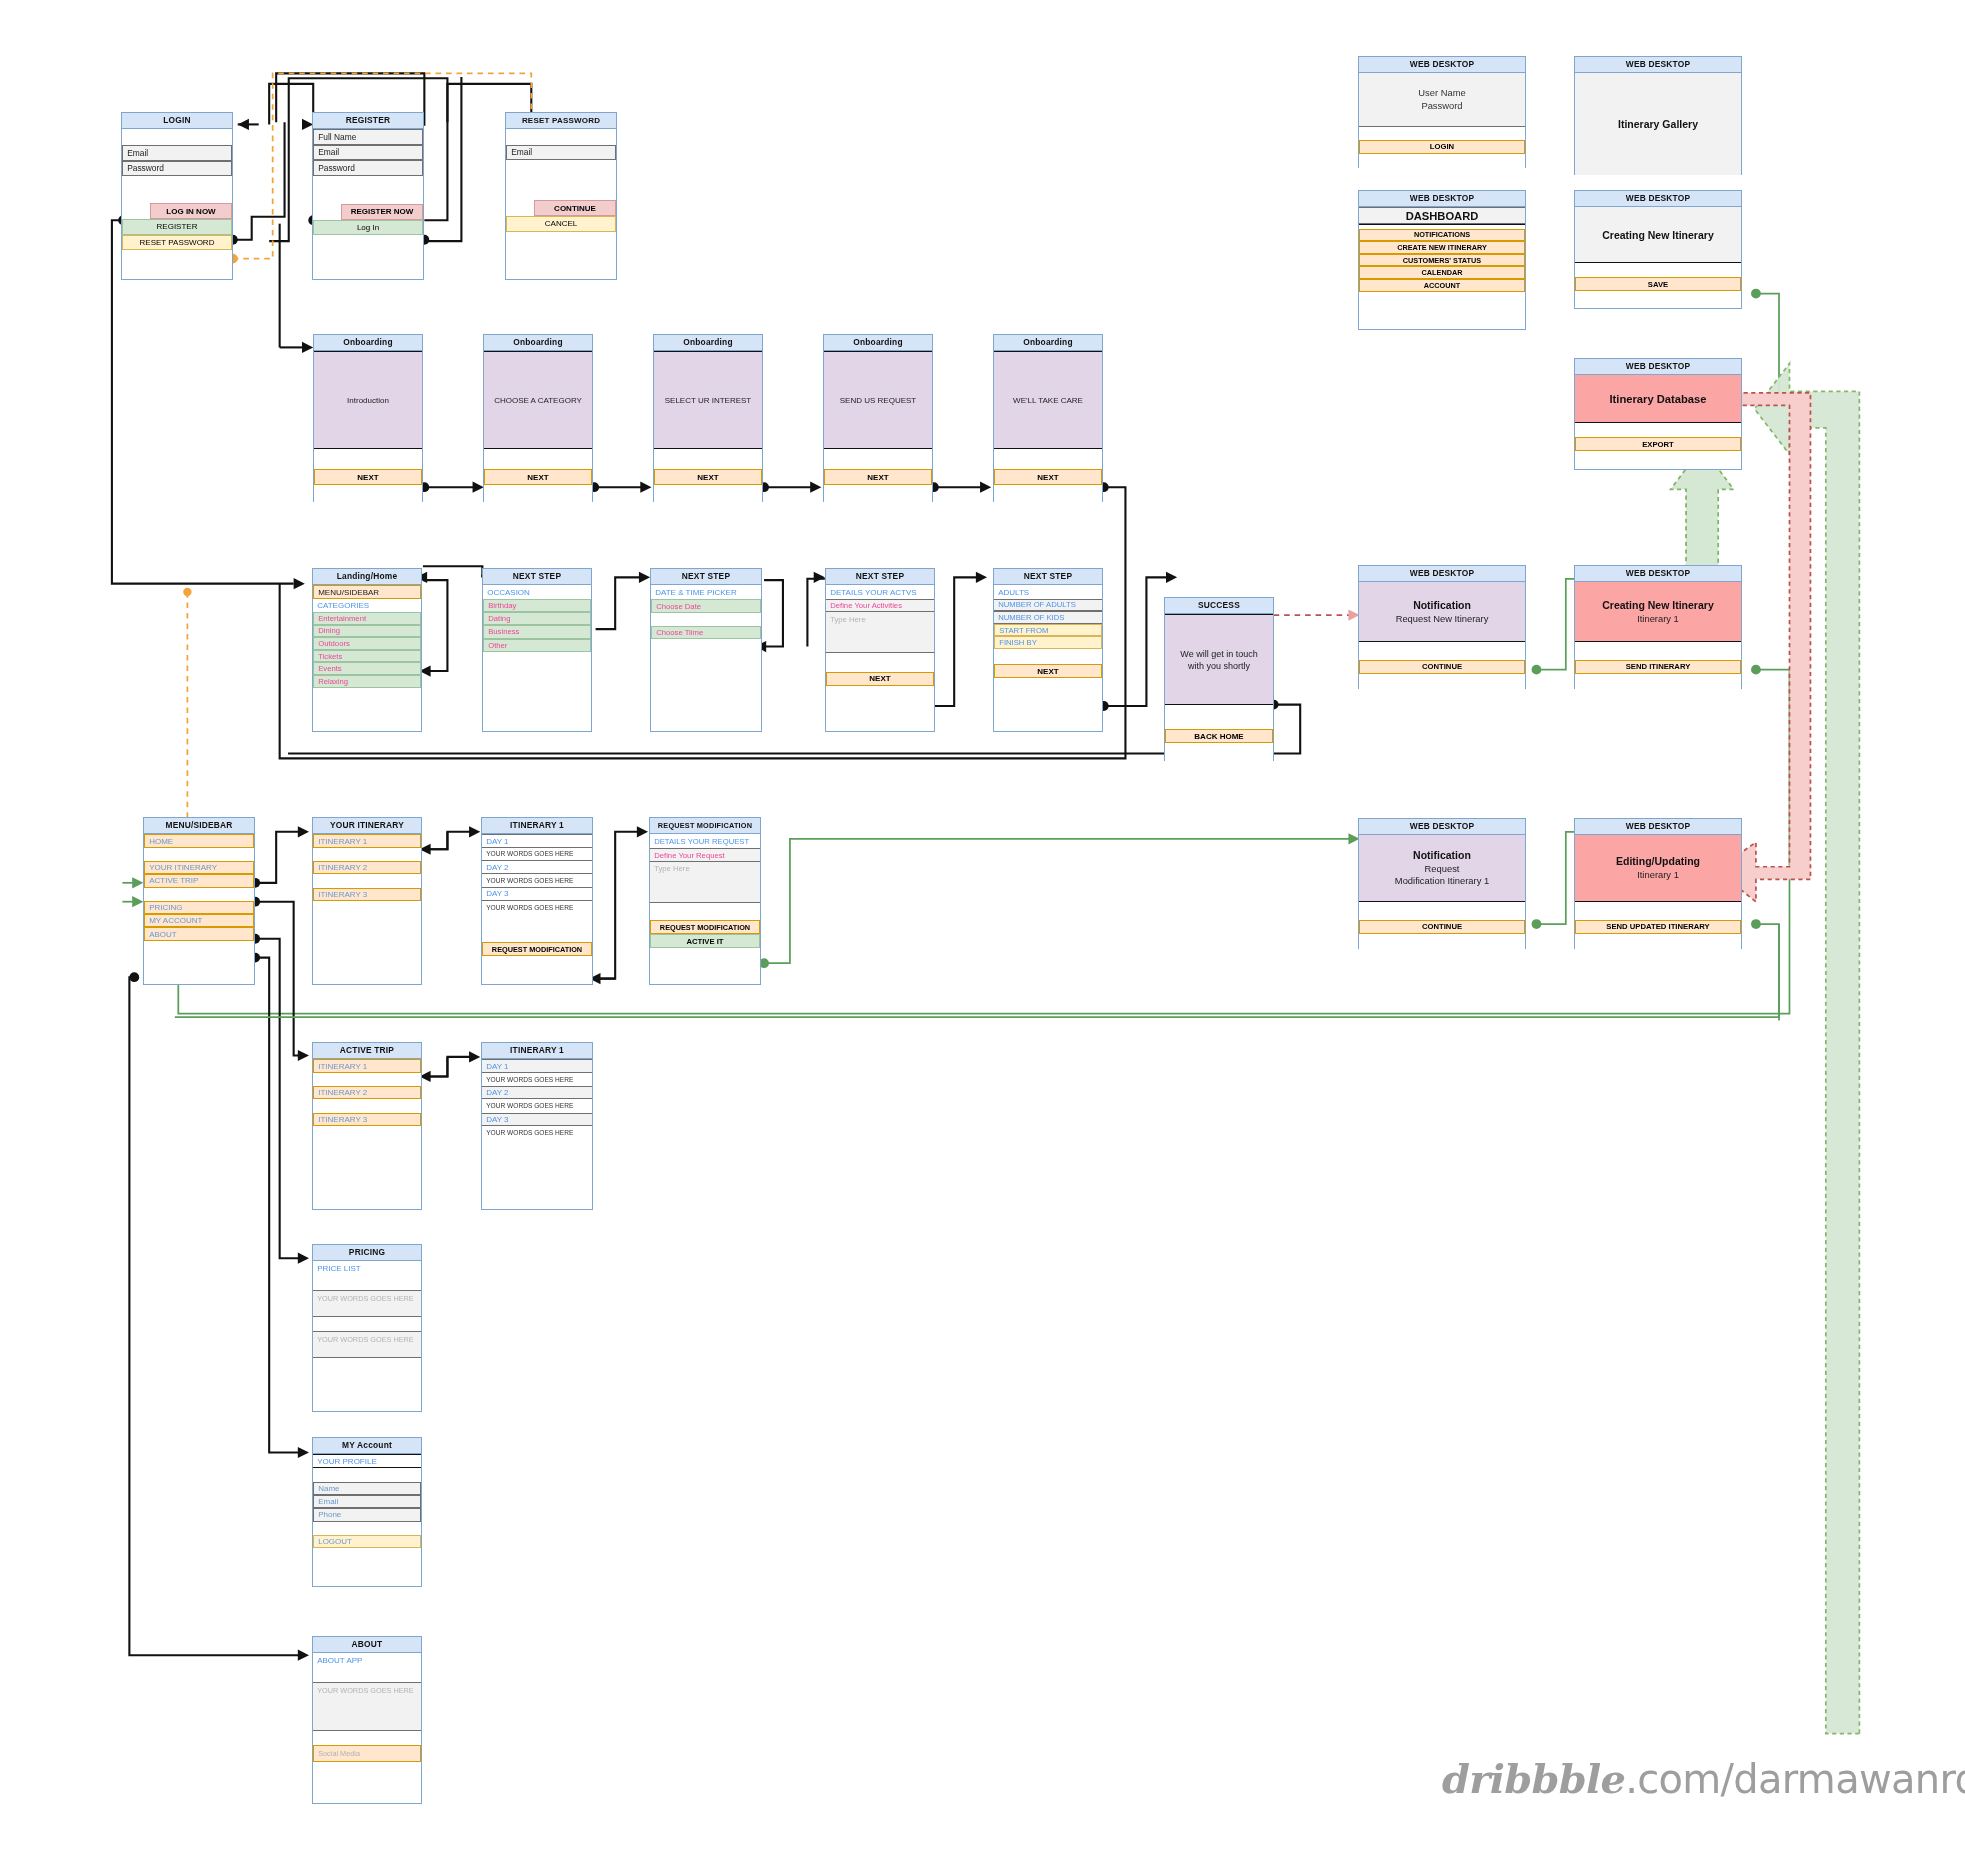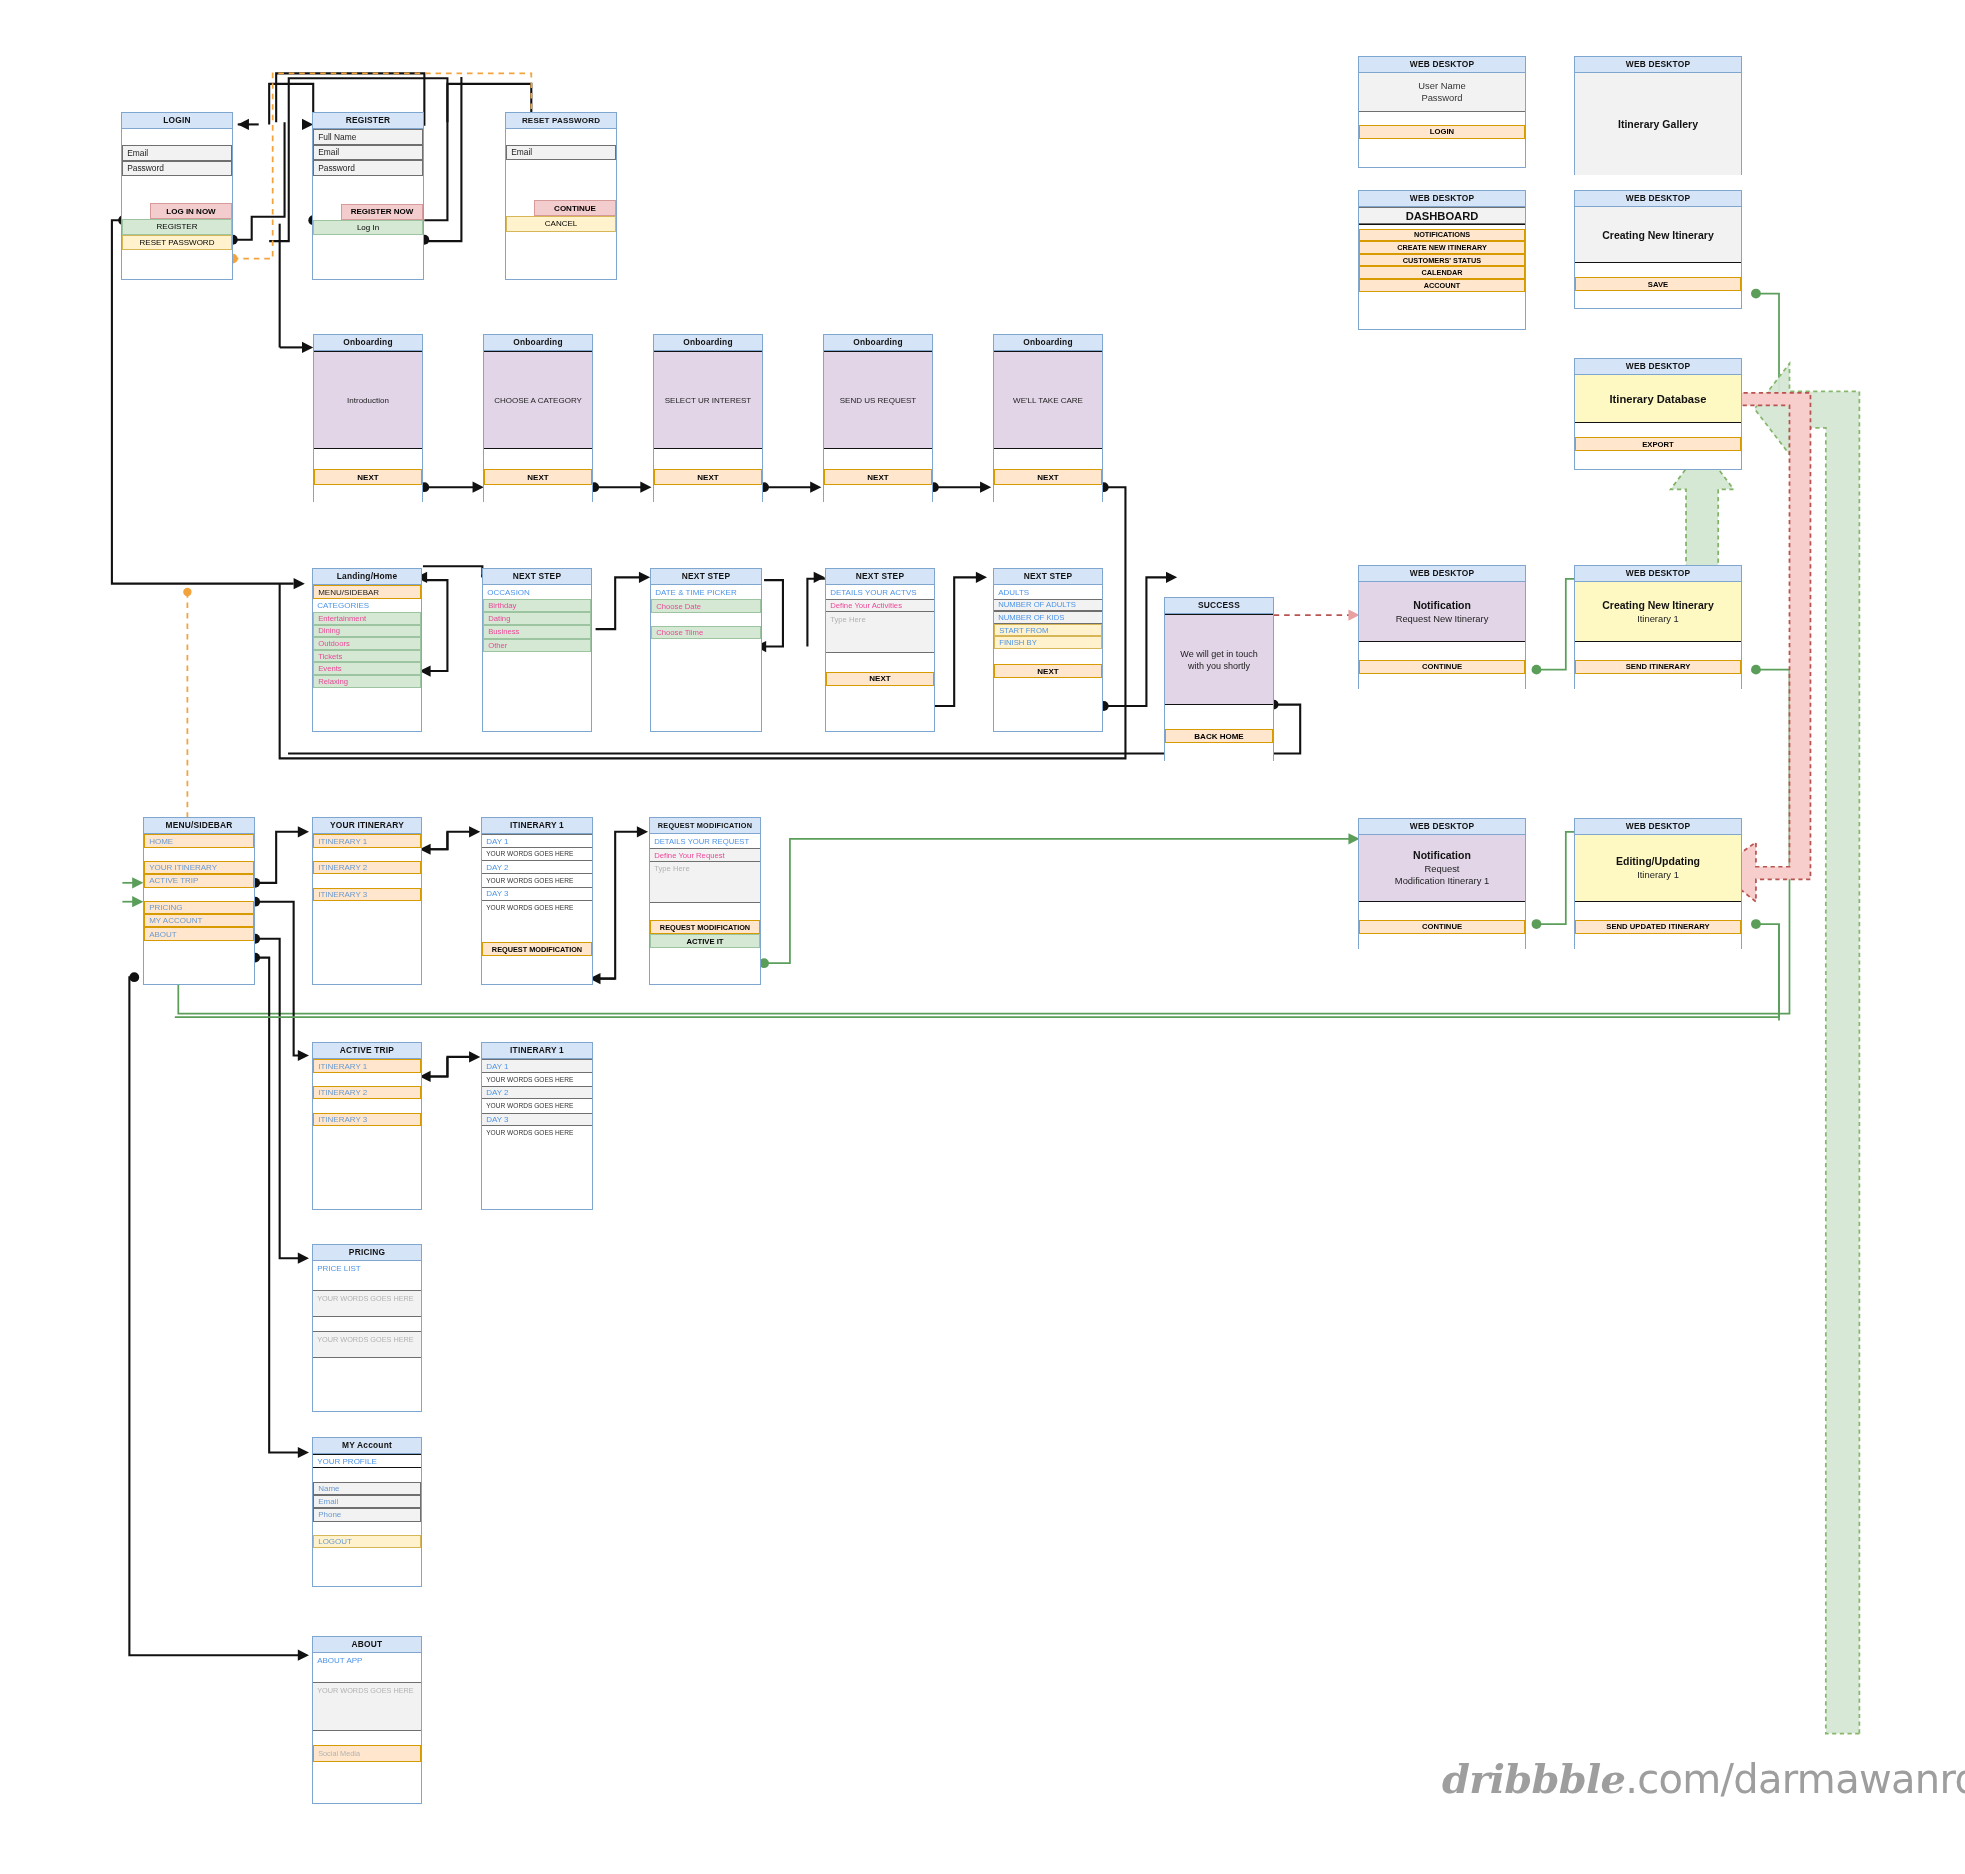--- a/index.html
+++ b/index.html
@@ -12,21 +12,21 @@
              font-weight:bold;color:#111;letter-spacing:0.2px;}
   .row{box-sizing:border-box;}
   .sp{background:#fff;}
   .grey{background:#f2f2f2;border-top:0.7px solid #6f6f6f;border-bottom:0.7px solid #6f6f6f;}
   .greyline{background:#f2f2f2;border:0.7px solid #6f6f6f;}
   .red{background:#f3cdcd;border:0.7px solid #d79a9a;margin-left:28px;}
   .green{background:#d5e8d4;border:0.7px solid #9cc4a0;}
   .yellowbtn{background:#fff2cc;border:0.7px solid #d6b656;}
   .orange{background:#ffe6cc;border:0.7px solid #d79b00;}
   .purple{background:#e1d5e7;border-top:0.7px solid #111;border-bottom:0.7px solid #111;}
-  .yellowfill{background:#fef9c3;border-top:0.7px solid #111;border-bottom:0.7px solid #111;}
+  .yellowfill{background:#fca5a5;border-top:0.7px solid #111;border-bottom:0.7px solid #111;}
 
   .lbl-dark{color:#1a1a1a;}
   .lbl-blue{color:#4d94e8;}
   .lbl-pink{color:#ec4899;}
   .lbl-grey{color:#b3b3b3;}
   .lbl-steel{color:#6a9ad0;}
 
   .pad{padding-left:4.2px;}
   .ctr{text-align:center;}
   .bold{font-weight:bold;}
@@ -340,21 +340,21 @@
 <div class="card" style="left:1164px;top:597px;width:110px;height:164px;">
   <div class="hdr" style="height:15.4px;line-height:15.4px;font-size:8.4px;">SUCCESS</div>
   <div class="row purple centermid ctr" style="height:91px;font-size:9px;color:#222;padding:0 7px;line-height:1.35;">We will get in touch with you shortly</div>
   <div class="row sp" style="height:24px;"></div>
   <div class="row orange centermid bold" style="height:14px;font-size:8px;">BACK HOME</div>
   <div class="row sp" style="height:18px;"></div>
 </div>
 
 <div class="card" style="left:1358px;top:56px;width:168px;height:112px;">
   <div class="hdr" style="height:15.4px;line-height:15.4px;font-size:8.4px;">WEB DESKTOP</div>
-  <div class="row grey centermid ctr" style="height:39px;font-size:9.4px;color:#333;line-height:1.35;border-top:none;">
+  <div class="row grey centermid ctr" style="height:54px;font-size:9.4px;color:#333;line-height:1.35;border-top:none;">
     <div>
       <div>User Name</div>
       <div>Password</div>
     </div>
   </div>
   <div class="row sp" style="height:12.6px;"></div>
   <div class="row orange centermid bold" style="height:14px;font-size:7.7px;">LOGIN</div>
   <div class="row sp" style="height:18px;"></div>
 </div>
 

